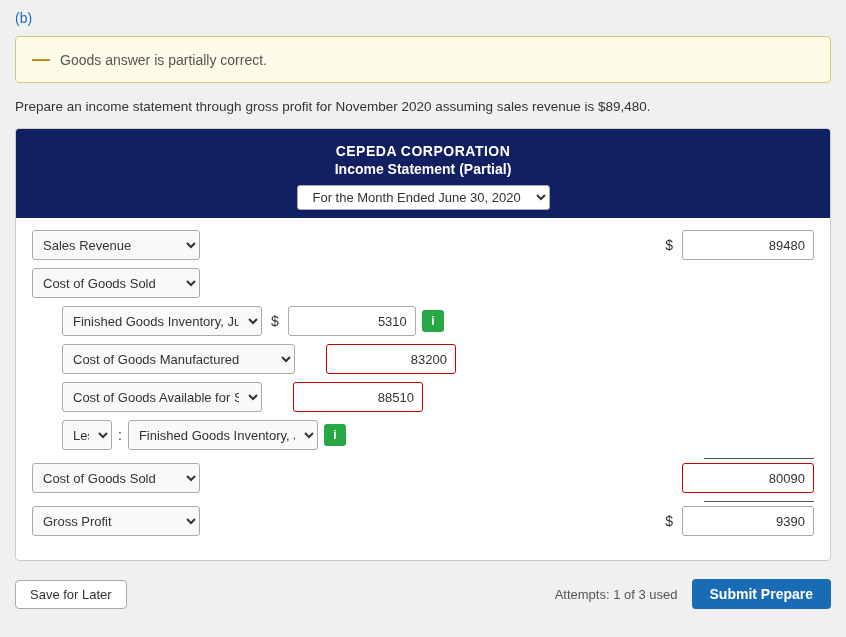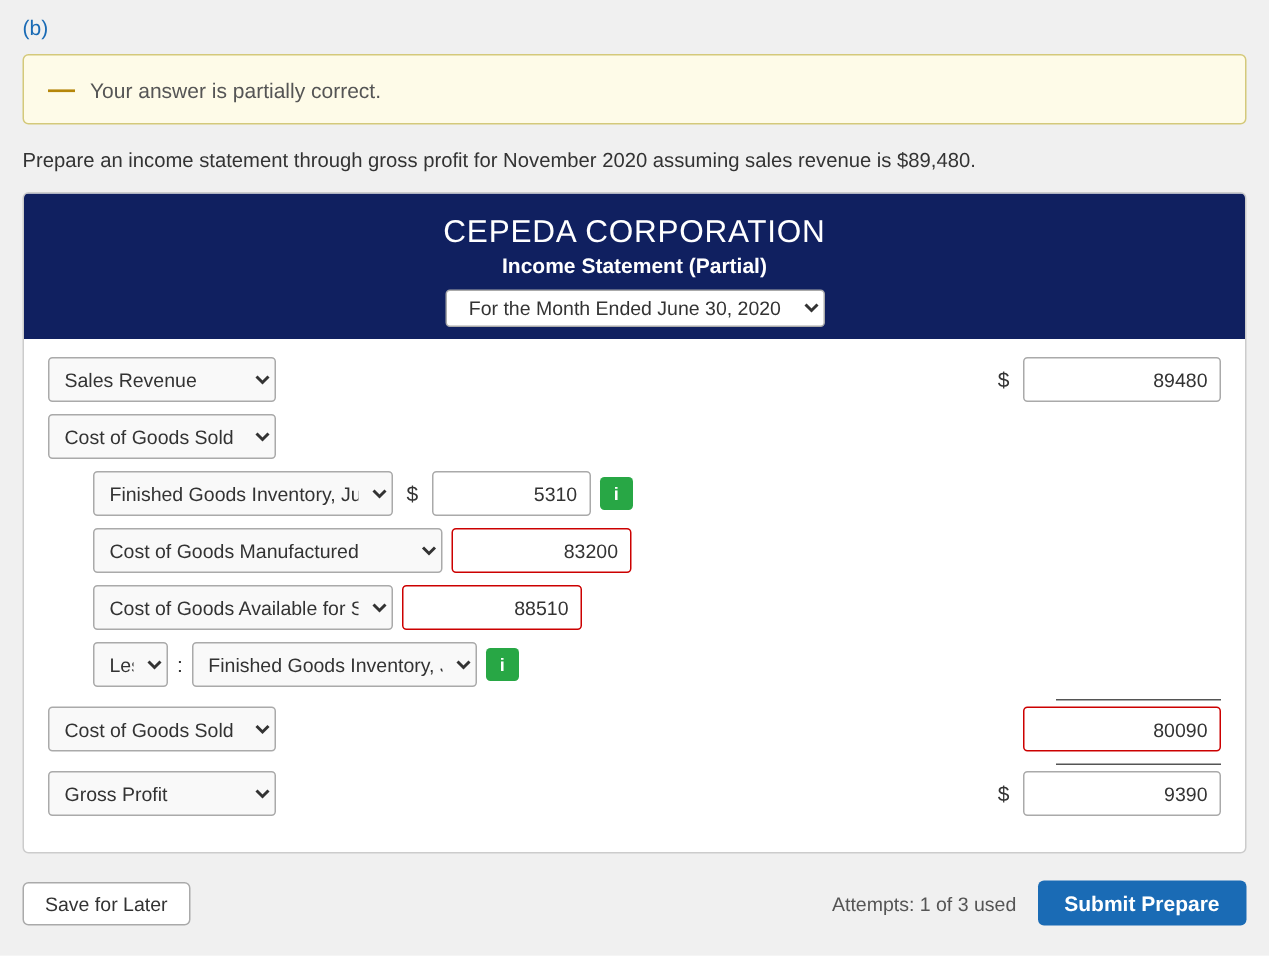--- a/index.html
+++ b/index.html
@@ -51,22 +51,22 @@
       overflow: hidden;
       margin-bottom: 18px;
     }
     .card-header {
       background: #102060;
       color: #fff;
       text-align: center;
       padding: 14px 10px 8px;
     }
     .card-header .corp-name {
-      font-size: 21px;
-      font-weight: normal;
+      font-size: 14px;
+      font-weight: bold;
       letter-spacing: 0.5px;
     }
     .card-header .stmt-type {
       font-size: 14px;
       font-weight: bold;
       margin-top: 2px;
     }
     .date-select-wrapper {
       margin-top: 8px;
       display: flex;
@@ -88,21 +88,21 @@
       border: 1px solid #aaa;
       border-radius: 3px;
       padding: 4px 6px;
       font-size: 13px;
       background: #f9f9f9;
       cursor: pointer;
       color: #333;
       height: 30px;
     }
     .select-main {
-      width: 152px;
+      width: 168px;
     }
     .select-less-label {
       width: 50px;
     }
     .select-inventory {
       width: 190px;
     }
     .dollar-sign {
       font-size: 14px;
       color: #333;
@@ -111,22 +111,22 @@
     .input-field {
       border: 1px solid #aaa;
       border-radius: 3px;
       padding: 4px 8px;
       font-size: 13px;
       height: 30px;
       text-align: right;
       color: #333;
       background: #fff;
     }
-    .input-sm { width: 106px; }
-    .input-md { width: 120px; }
+    .input-sm { width: 128px; }
+    .input-md { width: 130px; margin-left: 25px; }
     .input-lg { width: 132px; }
     .input-error { border-color: #cc0000; }
     .info-btn {
       background: #28a745;
       color: #fff;
       border: none;
       border-radius: 3px;
       width: 22px;
       height: 22px;
       font-size: 12px;
@@ -178,21 +178,21 @@
   </style>
 </head>
 <body>
 
 <div class="page-wrapper">
 
   <div class="section-label">(b)</div>
 
   <div class="alert-box">
     <span class="alert-dash">—</span>
-    <span class="alert-text">Your answer is partially correct.</span>
+    <span class="alert-text">Goods answer is partially correct.</span>
   </div>
 
   <p class="instructions">Prepare an income statement through gross profit for November 2020 assuming sales revenue is $89,480.</p>
 
   <div class="statement-card">
     <div class="card-header">
       <div class="corp-name">CEPEDA CORPORATION</div>
       <div class="stmt-type">Income Statement (Partial)</div>
       <div class="date-select-wrapper">
         <select class="date-select">

